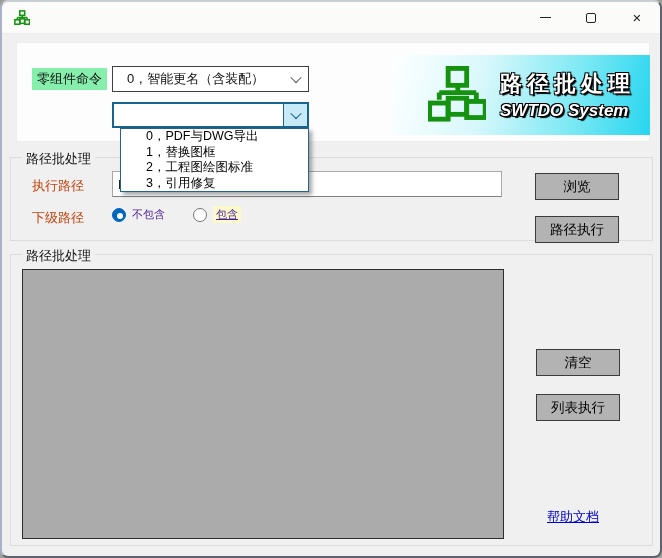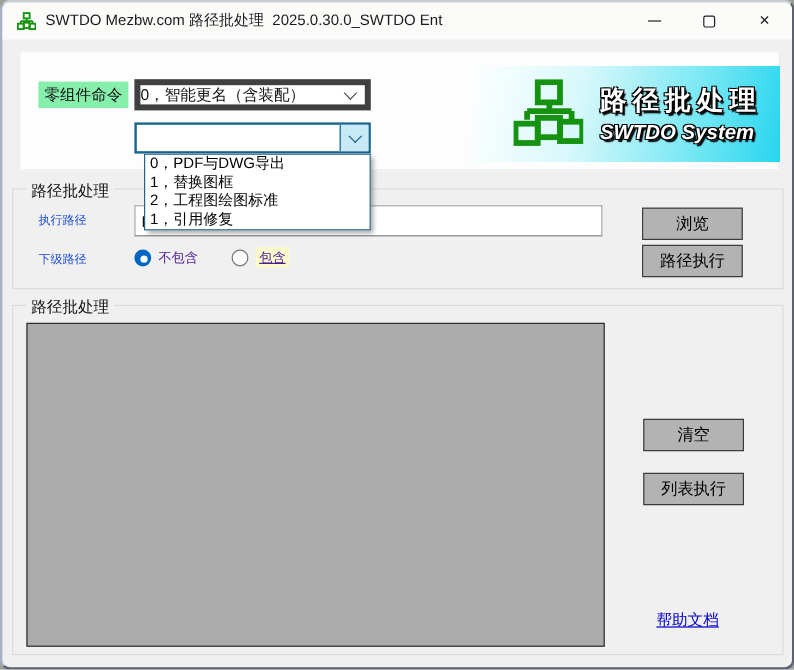--- a/index.html
+++ b/index.html
@@ -30,36 +30,36 @@
   
   .top-panel{
     position:absolute; left:14px; top:40px; width:634px; height:100px;
     background:#fdfdfd; border:1px solid #ededed;
   }
   .field-label{
     position:absolute; background:#86efac; color:#111;
     font-size:13px; padding:2px 5px; white-space:nowrap;
   }
   .combo{
-    position:absolute; background:#fff; border:5px solid #404040;
+    position:absolute; background:#fff; border:1px solid #404040;
     height:26px; width:197px; font-size:13px; color:#111;
-    display:flex; align-items:center; padding-left:0; cursor:pointer;
+    display:flex; align-items:center; padding-left:14px; cursor:pointer;
   }
   .combo .arrow-zone{ margin-left:auto; width:24px; height:100%; display:flex; align-items:center; justify-content:center; }
   .chev{ width:8px; height:8px; border-right:1.6px solid #555; border-bottom:1.6px solid #555; transform:rotate(45deg) translate(-1px,-1px); }
   .combo.open{ border:2px solid #17648f; padding-left:5px; }
   .combo.open .arrow-zone{ background:#c8e9f6; border-left:1px solid #17648f; }
   .combo.open .chev{ border-color:#0f5a82; }
 
   
   .popup{
     position:absolute; left:118px; top:126px; width:189px; height:64px;
     background:#fff; border:1px solid #28618c; z-index:50;
     box-shadow:3px 3px 4px rgba(60,60,60,.45);
-    display:flex; flex-direction:column; justify-content:space-evenly;
+    display:flex; flex-direction:column; justify-content:space-evenly;padding-left:21px;
   }
   .popup .opt{ font-size:12.5px; color:#000; padding-left:4px; line-height:15px; white-space:nowrap; cursor:pointer; }
 
   
   .banner{
     position:absolute; left:390px; top:53px; width:258px; height:80px;
     background:linear-gradient(102deg,#feffff 0%,#d8f8fb 35%,#7de9f4 70%,#27d5ef 100%);
     display:flex; align-items:center;
   }
   .banner svg{ margin-left:36px; }
@@ -74,21 +74,21 @@
   }
 
   
   .groupbox{ position:absolute; border:1px solid #dcdcdc; }
   .gb1{ left:8px; top:155px; width:643px; height:84px; }
   .gb2{ left:8px; top:252px; width:643px; height:292px; }
   .gb-label{
     position:absolute; background:#f0f0f0; font-size:13px; color:#111;
     padding:0 4px; white-space:nowrap;
   }
-  .plain-label{ position:absolute; font-size:10px; color:#1d4ed8; white-space:nowrap; }
+  .plain-label{ position:absolute; font-size:13px; color:#c2410c; white-space:nowrap; }
 
   .text-input{
     position:absolute; left:110px; top:169px; width:390px; height:26px;
     background:#fff; border:1px solid #a9a9a9; border-bottom-color:#7e7e7e;
     font-size:13px; color:#111; display:flex; align-items:center; padding-left:5px;
   }
 
   .btn{
     position:absolute; width:84px; height:27px; background:#b3b3b3;
     border:1px solid #3c3c3c; font-size:13.5px; color:#000;
@@ -126,21 +126,20 @@
   <div class="titlebar">
     <svg class="app-icon" viewBox="0 0 72 72">
       <g fill="none" stroke="#159310" stroke-width="7">
         <rect x="26" y="4" width="22" height="20"></rect>
         <path d="M37 24 v10 M15 34 h44 M15 34 v8 M59 34 v8"></path>
         <rect x="4" y="44" width="22" height="20"></rect>
         <rect x="26" y="40" width="22" height="20"></rect>
         <rect x="48" y="44" width="22" height="20"></rect>
       </g>
     </svg>
-    <span class="title-text">SWTDO Mezbw.com 路径批处理  2025.0.30.0_SWTDO Ent</span>
     <div class="win-controls">
       <div class="win-btn">
           <span class="glyph-min"></span>
         </div>
       <div class="win-btn">
           <span class="glyph-max"></span>
         </div>
       <div class="win-btn">
           <span class="glyph-close">×</span>
         </div>
@@ -182,21 +181,21 @@
 
   <div class="groupbox gb1"></div>
   <span class="gb-label" style="left:20px; top:148px;">路径批处理</span>
 
   <span class="plain-label" style="left:30px; top:175px;">执行路径</span>
   <div class="text-input">
     <span>E</span>
   </div>
 
   <button class="btn" style="left:533px; top:171px;">浏览</button>
-  <button class="btn" style="left:533px; top:202px;">路径执行</button>
+  <button class="btn" style="left:533px; top:214px;">路径执行</button>
 
   <span class="plain-label" style="left:30px; top:207px;">下级路径</span>
   <div class="radio-row">
     <div class="radio selected">
       <span class="radio-circle"></span>
       <span class="radio-text">不包含</span>
     </div>
     <div class="radio highlight" style="margin-left:28px;align-items:center;">
       <span class="radio-circle"></span>
       <span class="radio-text">包含</span>
@@ -210,16 +209,16 @@
 
   <button class="btn" style="left:534px; top:347px;">清空</button>
   <button class="btn" style="left:534px; top:392px;">列表执行</button>
 
   <a class="help-link">帮助文档</a>
 
   <div class="popup">
     <div class="opt">0，PDF与DWG导出</div>
     <div class="opt">1，替换图框</div>
     <div class="opt">2，工程图绘图标准</div>
-    <div class="opt">1，引用修复</div>
+    <div class="opt">3，引用修复</div>
   </div>
 
 </div>
 
 </body></html>

